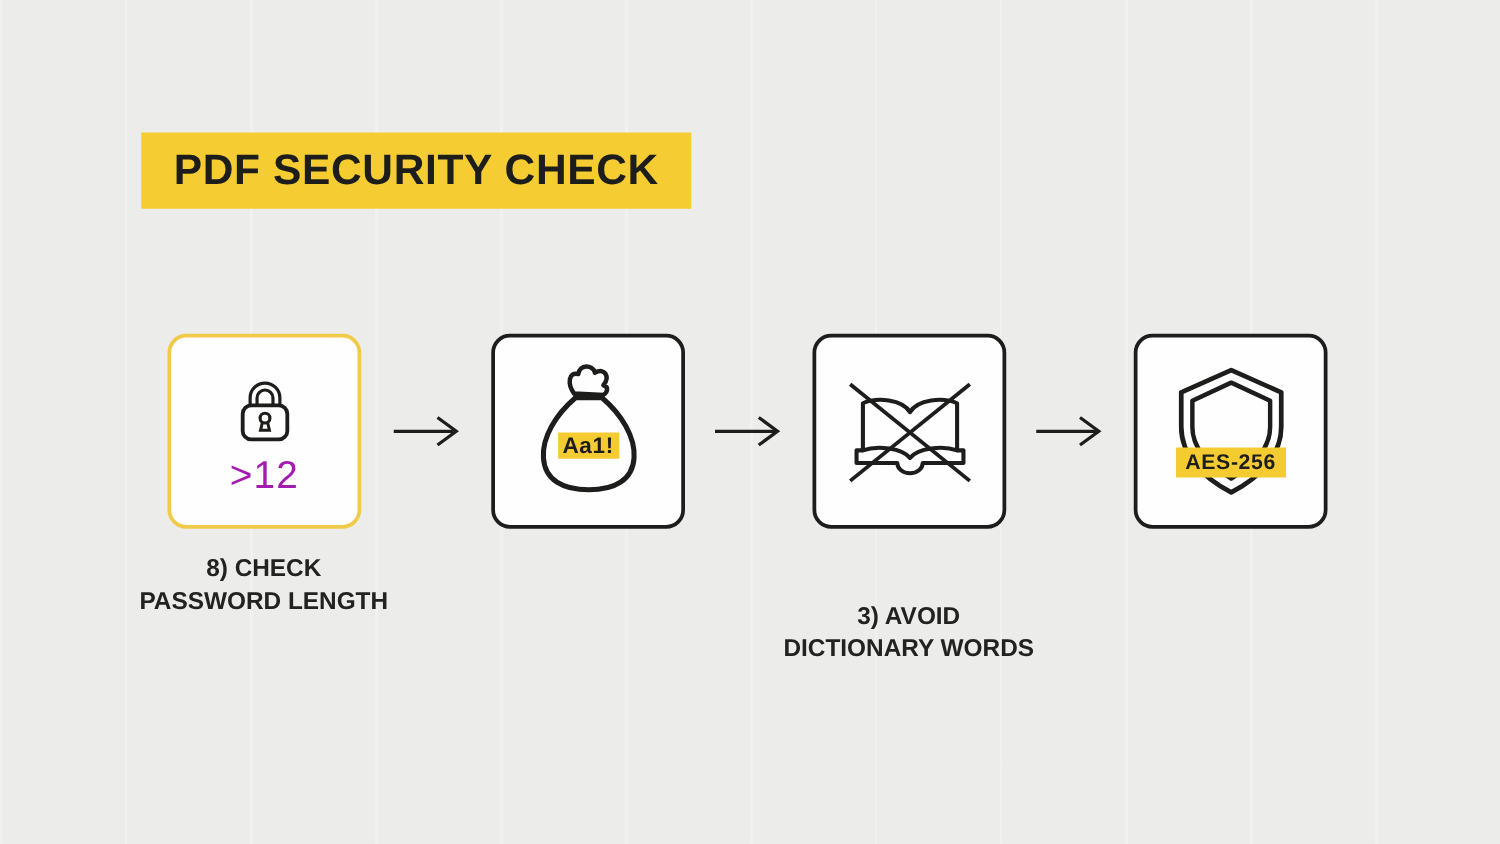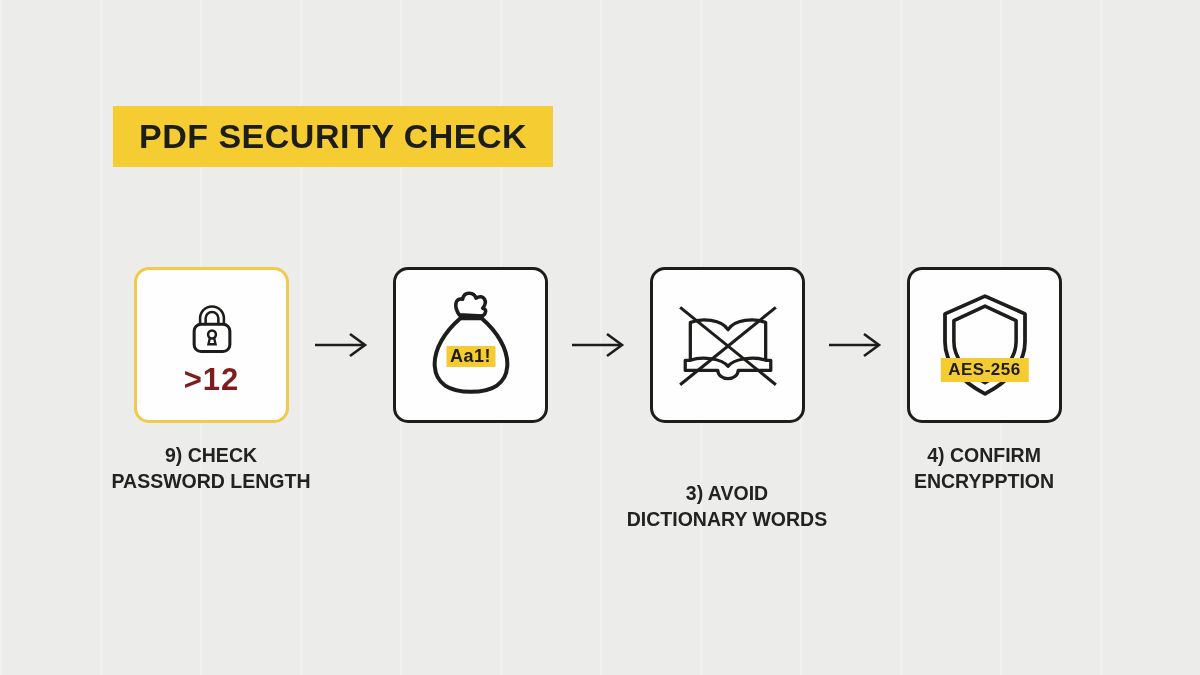--- a/index.html
+++ b/index.html
@@ -45,23 +45,23 @@
     justify-content: center;
   }
   .step-card.highlighted {
     border-color: #f1ca49;
   }
   .card-1 { left: 134px; }
   .card-2 { left: 393px; }
   .card-3 { left: 650px; }
   .card-4 { left: 907px; }
   .lock-badge {
-    color: #7f1d1d;
+    color: #a21caf;
     font-size: 31px;
-    font-weight: bold;
+    font-weight: normal;
     letter-spacing: 1px;
     margin-top: 2px;
   }
   .icon-wrap { position: relative; display: flex; align-items: center; justify-content: center; }
   .overlay-badge {
     position: absolute;
     background: #f5cb32;
     color: #1d1d1b;
     font-weight: bold;
     white-space: nowrap;
@@ -173,20 +173,18 @@
   <div class="step-card card-4">
     <span class="icon-wrap">
       <svg width="100" height="112" viewBox="0 0 90 100" fill="none" stroke="#1d1d1b">
         <path d="M45 6 L81 22 L81 47 C81 67 66 83 45 94 C24 83 9 67 9 47 L9 22 Z" stroke-width="3.4" stroke-linejoin="round"></path>
         <path d="M45 15 L73 28 L73 47 C73 62 62 74 45 84 C28 74 17 62 17 47 L17 28 Z" stroke-width="3.2" stroke-linejoin="round"></path>
       </svg>
       <span class="overlay-badge shield-badge">AES-256</span>
     </span>
   </div>
 
-  <div class="step-label label-1">9) CHECK
+  <div class="step-label label-1">8) CHECK
 PASSWORD LENGTH</div>
   <div class="step-label label-3">3) AVOID
 DICTIONARY WORDS</div>
-  <div class="step-label label-4">4) CONFIRM
-ENCRYPPTION</div>
 
 </div>
 
 </body></html>

